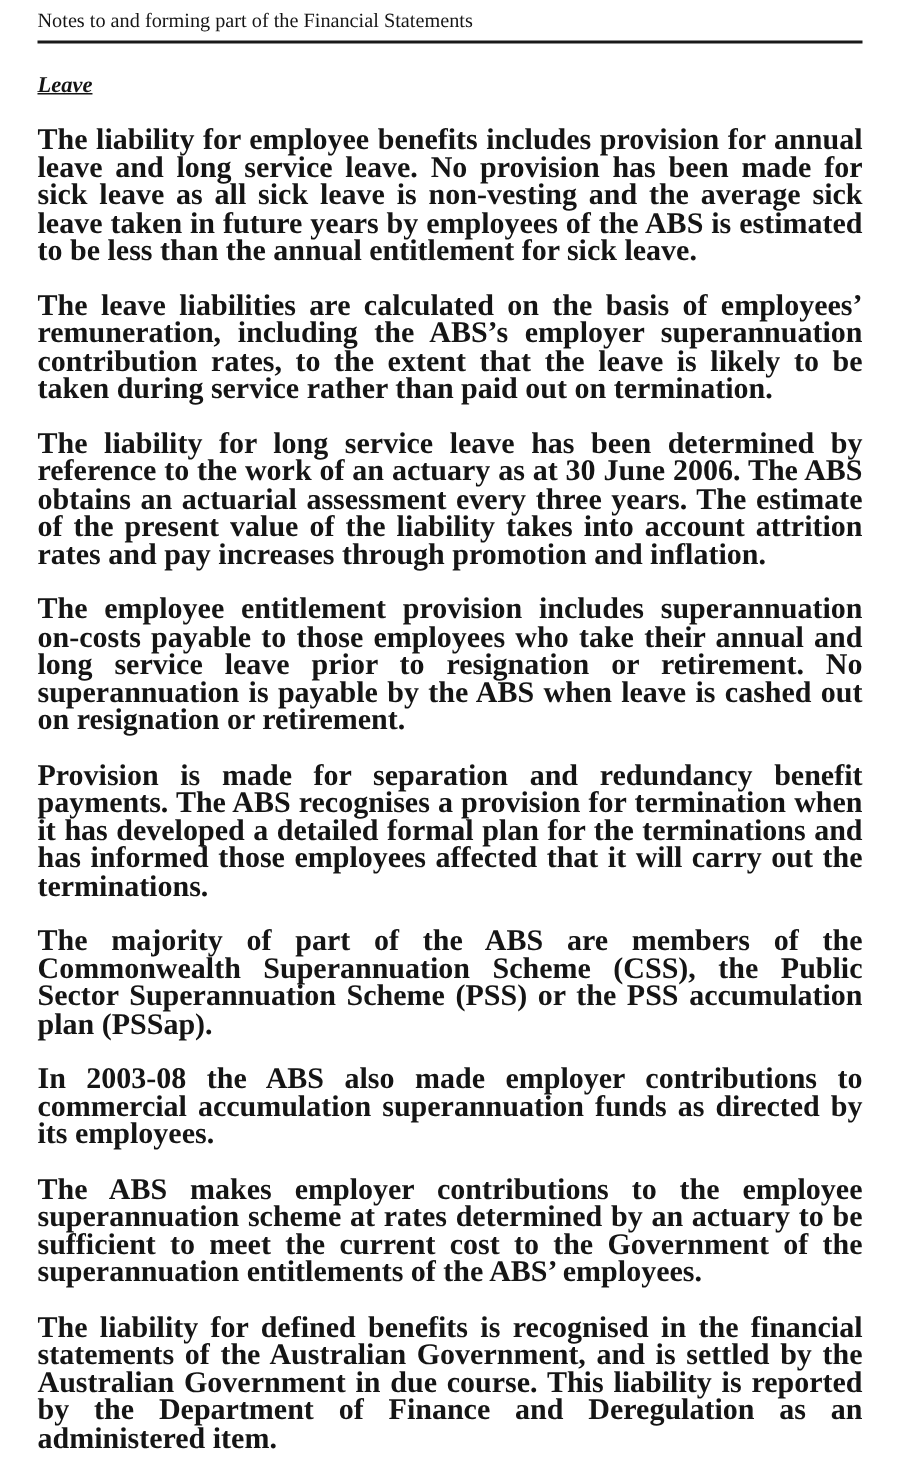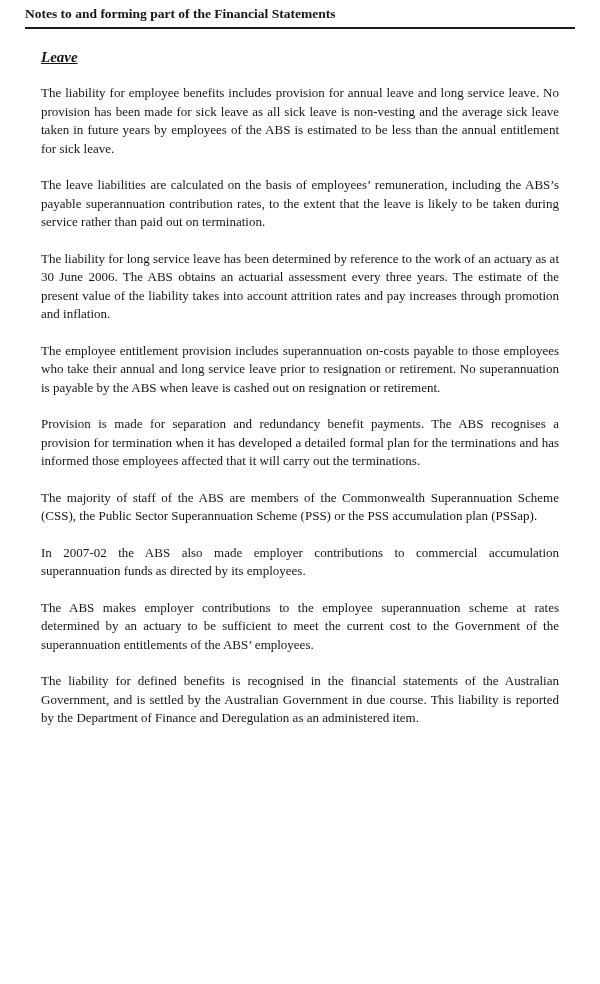--- a/index.html
+++ b/index.html
@@ -18,61 +18,62 @@
   }
   .doc-title {
     font-size: 13.5px;
     font-weight: bold;
     text-align: center;
     margin: 0 0 20px 0;
     letter-spacing: 0.1px;
   }
   .doc-subtitle {
     font-size: 13.5px;
-    font-weight: bold;
+    font-weight: normal;
     text-align: left;
     margin: 0 0 20px 0;
     padding-bottom: 5px;
     border-bottom: 2px solid #1a1a1a;
   }
   h3.section-heading {
     font-size: 15px;
     font-weight: bold;
     font-style: italic;
     text-decoration: underline;
     margin: 3px 0 18px 0;
   }
   p.body-para {
-    font-size: 13px;
+    font-size: 20px;
     line-height: 18.5px;
     text-align: justify;
     margin: 0 0 18px 0;
+    font-weight: bold;
   }
-  section { margin: 16px; }
+  section { margin: 0; }
 </style>
 </head>
 <body>
 
 <div class="doc">
 
 
   <h2 class="doc-subtitle">Notes to and forming part of the Financial Statements</h2>
 
   <section>
     <h3 class="section-heading">Leave</h3>
     <p class="body-para">The liability for employee benefits includes provision for annual leave and long service leave.  No provision has been made for sick leave as all sick leave is non-vesting and the average sick leave taken in future years by employees of the ABS is estimated to be less than the annual entitlement for sick leave.</p>
-    <p class="body-para">The leave liabilities are calculated on the basis of employees’ remuneration, including the ABS’s payable superannuation contribution rates, to the extent that the leave is likely to be taken during service rather than paid out on termination.</p>
+    <p class="body-para">The leave liabilities are calculated on the basis of employees’ remuneration, including the ABS’s employer superannuation contribution rates, to the extent that the leave is likely to be taken during service rather than paid out on termination.</p>
     <p class="body-para">The liability for long service leave has been determined by reference to the work of an actuary as at 30 June 2006.  The ABS obtains an actuarial assessment every three years.  The estimate of the present value of the liability takes into account attrition rates and pay increases through promotion and inflation.</p>
     <p class="body-para">The employee entitlement provision includes superannuation on-costs payable to those employees who take their annual and long service leave prior to resignation or retirement.  No superannuation is payable by the ABS when leave is cashed out on resignation or retirement.</p>
   </section>
 
   <section>
     <p class="body-para">Provision is made for separation and redundancy benefit payments.  The ABS recognises a provision for termination when it has developed a detailed formal plan for the terminations and has informed those employees affected that it will carry out the terminations.</p>
   </section>
 
   <section>
-    <p class="body-para">The majority of staff of the ABS are members of the Commonwealth Superannuation Scheme (CSS), the Public Sector Superannuation Scheme (PSS) or the PSS accumulation plan (PSSap).</p>
-    <p class="body-para">In 2007-02 the ABS also made employer contributions to commercial accumulation superannuation funds as directed by its employees.</p>
+    <p class="body-para">The majority of part of the ABS are members of the Commonwealth Superannuation Scheme (CSS), the Public Sector Superannuation Scheme (PSS) or the PSS accumulation plan (PSSap).</p>
+    <p class="body-para">In 2003-08 the ABS also made employer contributions to commercial accumulation superannuation funds as directed by its employees.</p>
     <p class="body-para">The ABS makes employer contributions to the employee superannuation scheme at rates determined by an actuary to be sufficient to meet the current cost to the Government of the superannuation entitlements of the ABS’ employees.</p>
     <p class="body-para">The liability for defined benefits is recognised in the financial statements of the Australian Government, and is settled by the Australian Government in due course.  This liability is reported by the Department of Finance and Deregulation as an administered item.</p>
   </section>
 
 </div>
 
 </body></html>

